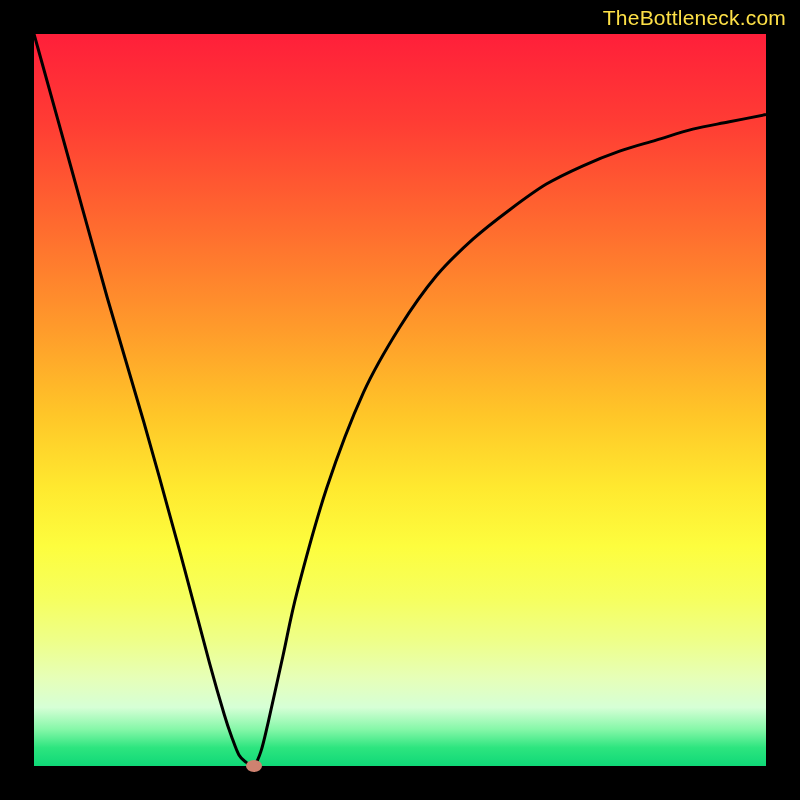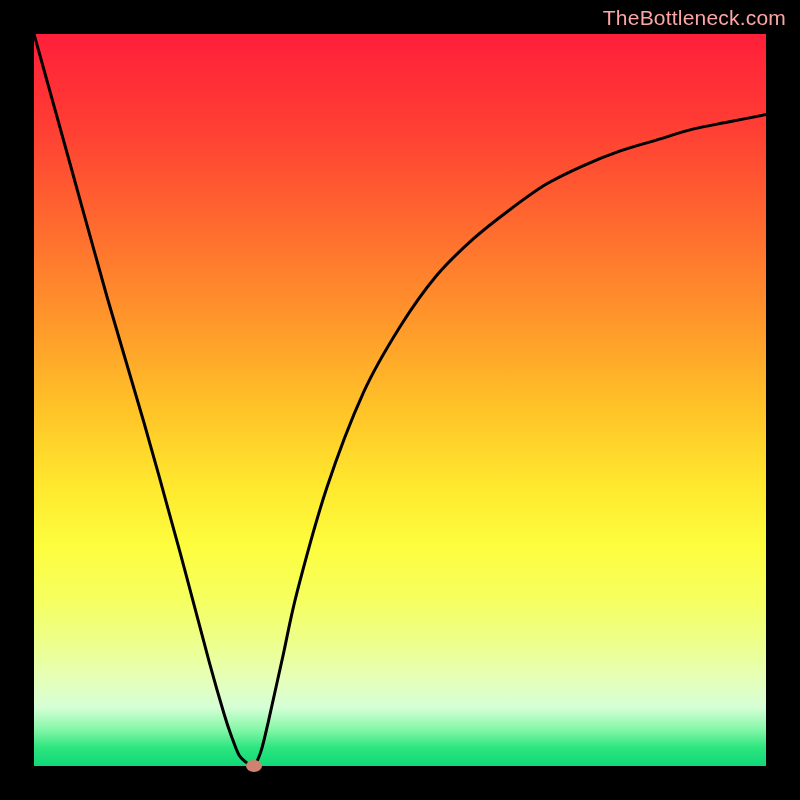--- a/index.html
+++ b/index.html
@@ -40,21 +40,21 @@
       #d6ffd6 92%,
       #85f7a8 95%,
       #2de57f 97.5%,
       #0fd877 100%
     );
   }
   .watermark {
     position: absolute;
     top: 6px;
     right: 14px;
-    color: #fca5a5;
+    color: #fde047;
     font-size: 21px;
     font-weight: 500;
     letter-spacing: 0.2px;
     user-select: none;
   }
   svg.curve {
     position: absolute;
     left: 0;
     top: 0;
     width: 732px;

